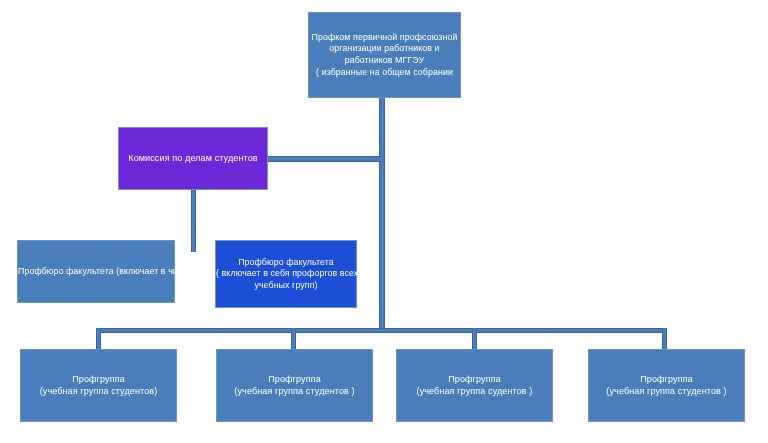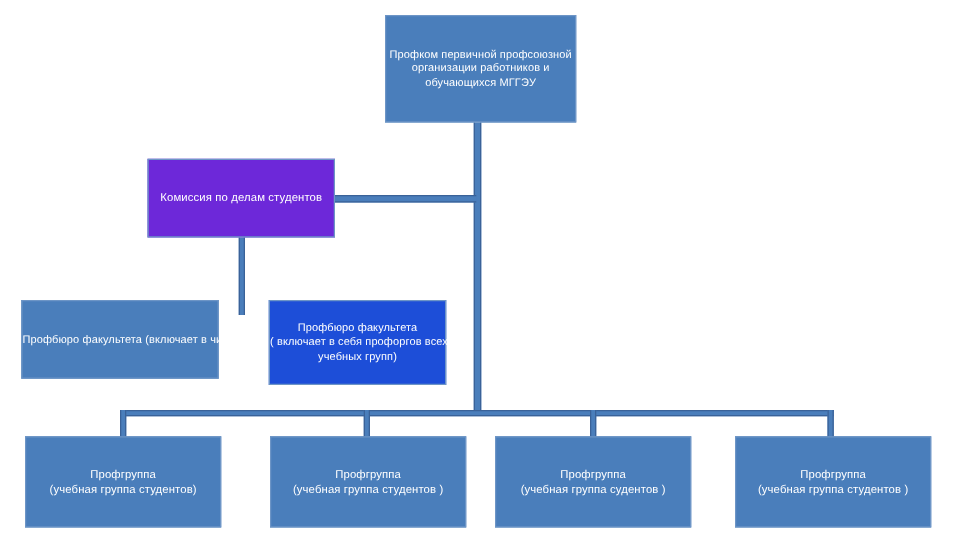--- a/index.html
+++ b/index.html
@@ -65,21 +65,22 @@
     <div class="connector h" style="left: 268px; top: 156px; width: 113px; height: 6px; background: rgb(74, 126, 187);"></div>
     <div class="connector v" style="left: 191px; top: 190px; width: 5px; height: 62px; background: rgb(74, 126, 187);"></div>
     <div class="connector h" style="left: 96px; top: 328px; width: 571px; height: 5px; background: rgb(74, 126, 187);"></div>
     <div class="connector v" style="left: 96px; top: 328px; width: 5px; height: 22px; background: rgb(74, 126, 187);"></div>
     <div class="connector v" style="left: 291px; top: 328px; width: 5px; height: 22px; background: rgb(74, 126, 187);"></div>
     <div class="connector v" style="left: 472px; top: 328px; width: 5px; height: 22px; background: rgb(74, 126, 187);"></div>
     <div class="connector v" style="left: 662px; top: 328px; width: 5px; height: 22px; background: rgb(74, 126, 187);"></div>
     <div class="node" style="left: 308px; top: 12px; width: 153px; height: 86px; font-size: 6.6pt; background: rgb(74, 126, 187); border-color: rgb(109, 149, 198); color: rgb(255, 255, 255);">
       <span class="line">Профком первичной профсоюзной</span>
       <span class="line">организации работников и</span>
-      <span class="line">обучающихся МГГЭУ</span>
+      <span class="line">работников МГГЭУ</span>
+      <span class="line">( избранные на общем собрании</span>
     </div>
     <div class="node" style="left: 118px; top: 127px; width: 150px; height: 63px; font-size: 6.8pt; background: #6d28d9; border-color: rgb(109, 149, 198); color: rgb(255, 255, 255);">
       <span class="line">Комиссия по делам студентов</span>
     </div>
     <div class="node overflow" style="left: 17px; top: 240px; width: 158px; height: 63px; font-size: 6.6pt; background: rgb(74, 126, 187); border-color: rgb(109, 149, 198); color: rgb(255, 255, 255);">
       <span class="line">Профбюро факультета (включает в числа</span>
     </div>
     <div class="node" style="left: 215px; top: 240px; width: 142px; height: 68px; font-size: 6.6pt; background: #1d4ed8; border-color: rgb(109, 149, 198); color: rgb(255, 255, 255);">
       <span class="line">Профбюро факультета</span>
       <span class="line">( включает в себя профоргов всех</span>

